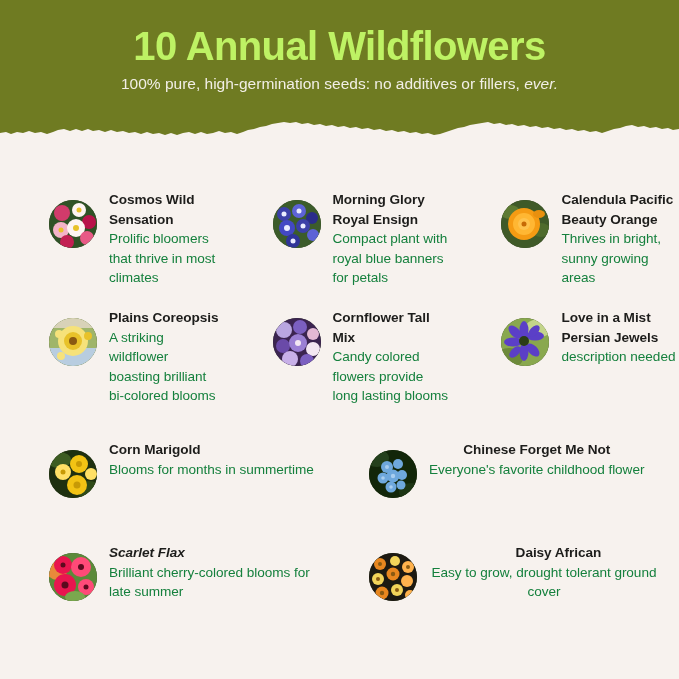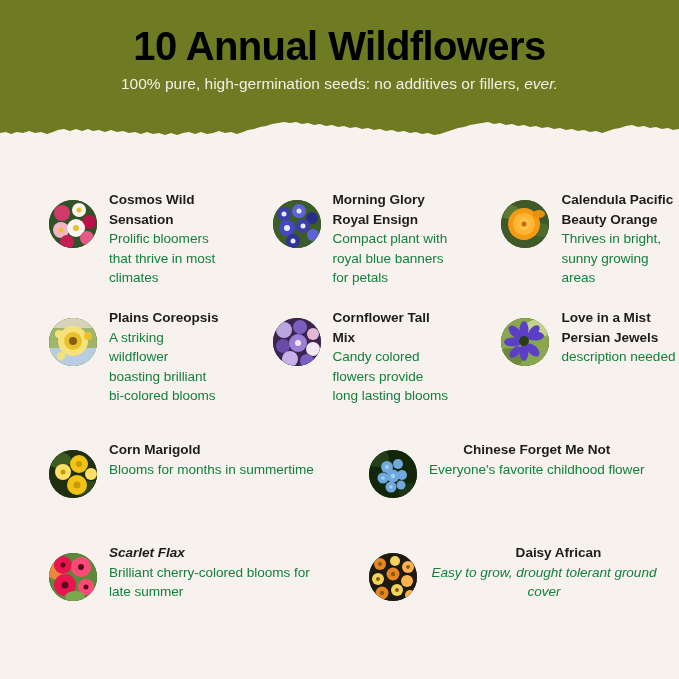--- a/index.html
+++ b/index.html
@@ -36,21 +36,21 @@
 
   .header-inner {
     position: absolute;
     left: 0; top: 0;
     width: 679px;
     text-align: center;
     padding-top: 22px;
   }
 
   .header-title {
-    color: #000000;
+    color: #bef264;
     font-size: 40px;
     font-weight: bold;
     letter-spacing: -0.6px;
     line-height: 48px;
     white-space: nowrap;
   }
 
   .header-sub {
     color: #f2efe6;
     font-size: 15.5px;
@@ -402,20 +402,20 @@
                 <circle cx="24" cy="21" r="2.2"></circle>
               <circle cx="39" cy="14" r="2"></circle>
                 <circle cx="13" cy="40" r="2.2"></circle>
               <circle cx="9" cy="26" r="2"></circle>
                 <circle cx="28" cy="37" r="2"></circle>
             </g>
           </svg>
         </div>
         <div class="txt">
           <span class="item-title" style="display: block; padding-left: 29px;">Daisy African</span>
-          <span class="item-desc" style="display: block; font-style: italic;">Easy to grow, drought tolerant ground cover</span>
+          <span class="item-desc" style="display: block;">Easy to grow, drought tolerant ground cover</span>
         </div>
       </div>
 
     </div>
 
   </div>
 </div>
 
 </body></html>

